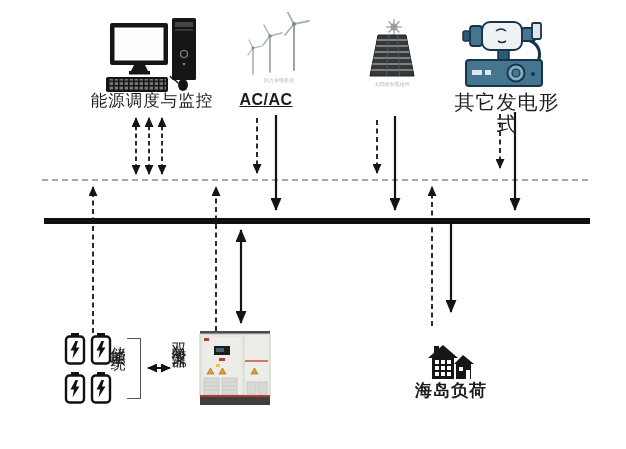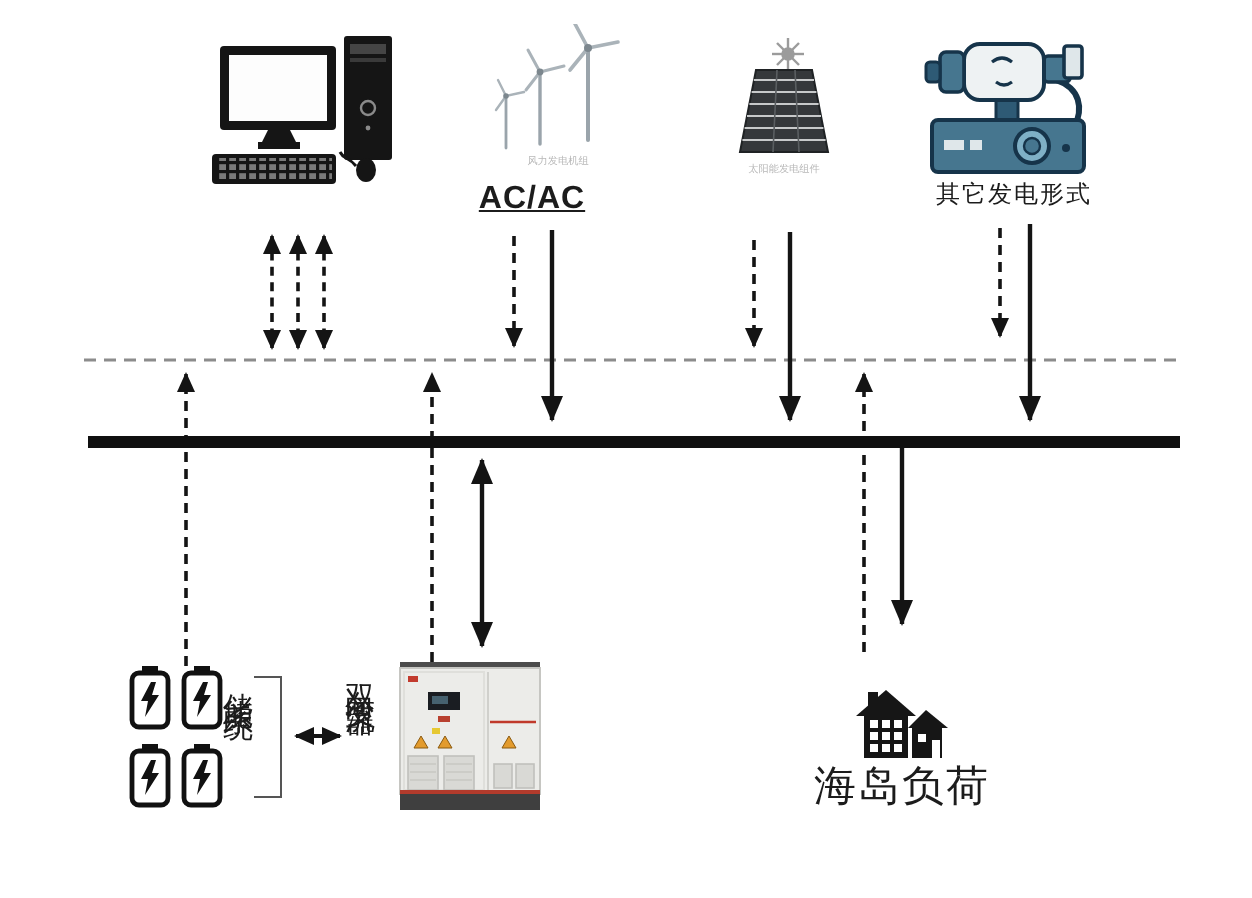--- a/index.html
+++ b/index.html
@@ -1,20 +1,20 @@
 <!DOCTYPE html>
 <html><head>
 <meta charset="utf-8">
 <style>
   html,body{margin:0;padding:0;background:#fff;}
   #canvas{position:relative;width:626px;height:449px;background:#ffffff;overflow:hidden;
           font-family:"Liberation Serif","DejaVu Serif",serif;color:#1a1a1a;}
   .abs{position:absolute;}
   .lbl{position:absolute;text-align:center;color:#1c1c1c;line-height:1.1;}
-  .lbl-serif{font-family:"Liberation Serif","DejaVu Serif",serif;font-size:12px;letter-spacing:1px;}
+  .lbl-serif{font-family:"Liberation Serif","DejaVu Serif",serif;font-size:20px;letter-spacing:1px;}
   .lbl-sans{font-family:"Liberation Sans","DejaVu Sans",sans-serif;font-size:16px;font-weight:600;letter-spacing:0.5px;text-decoration:underline;}
   .lbl-vert{position:absolute;writing-mode:vertical-rl;text-orientation:upright;
             font-family:"Liberation Serif","DejaVu Serif",serif;font-size:15px;letter-spacing:3px;color:#1c1c1c;}
   .caption{position:absolute;text-align:center;font-size:6px;color:#b8b8b8;
            font-family:"Liberation Sans","DejaVu Sans",sans-serif;transform:scale(0.85);white-space:nowrap;}
   svg{display:block;}
   #connectors{position:absolute;left:0;top:0;z-index:1;}
   .icon{z-index:2;}
   .bracket{position:absolute;left:127px;top:338px;width:13px;height:59px;
            border:1.5px solid #555;border-left:none;z-index:2;}
@@ -88,20 +88,21 @@
     <circle cx="80" cy="50" r="1.2" fill="#8a8a8a"></circle>
     <rect x="6" y="9" width="58" height="42" rx="2" fill="#151515"></rect>
     <rect x="10.5" y="13.5" width="49" height="33" fill="#fdfdfd"></rect>
     <polygon points="30,51 41,51 44,57 27,57" fill="#151515"></polygon>
     <rect x="25" y="57" width="21" height="3.5" fill="#151515"></rect>
     <rect x="2" y="63" width="62" height="15" rx="2" fill="#151515"></rect>
     <rect x="4" y="65" width="58" height="11" fill="url(#keys)"></rect>
     <path d="M74,69 C70,64 68,66 66,62" stroke="#151515" stroke-width="1.5" fill="none"></path>
     <ellipse cx="79" cy="71" rx="5" ry="6" fill="#151515"></ellipse>
   </svg>
+  <div class="lbl lbl-serif" style="left:88px;top:92px;width:128px;font-size:16.5px;">能源调度与监控</div>
 
   <svg class="abs icon" style="left:240px;top:12px;" width="76" height="64" viewBox="0 0 76 64">
     <g stroke="#9aa4ab" stroke-width="2" stroke-linecap="round">
       <line x1="54" y1="12" x2="54" y2="58"></line>
       <line x1="30" y1="24" x2="30" y2="60" stroke-width="1.7"></line>
       <line x1="13" y1="36" x2="13" y2="62" stroke-width="1.4"></line>
     </g>
     <g stroke="#aab3b9" stroke-width="1.8" stroke-linecap="round">
       <line x1="54" y1="12" x2="69" y2="9"></line>
       <line x1="54" y1="12" x2="47" y2="-1"></line>
@@ -227,15 +228,15 @@
       <rect x="7" y="23" width="4" height="4"></rect>
         <rect x="13" y="23" width="4" height="4"></rect>
         <rect x="19" y="23" width="4" height="4"></rect>
       <rect x="7" y="29" width="4" height="4"></rect>
         <rect x="13" y="29" width="4" height="4"></rect>
         <rect x="19" y="29" width="4" height="4"></rect>
       <rect x="31" y="24" width="4" height="4"></rect>
       <rect x="38" y="27" width="4" height="9"></rect>
     </g>
   </svg>
-  <div class="lbl lbl-serif" style="left:403px;top:382px;width:96px;font-size:21px;">海岛负荷</div>
+  <div class="lbl lbl-serif" style="left:403px;top:382px;width:96px;font-size:17px;font-weight:bold;">海岛负荷</div>
 
 </div>
 
 </body></html>

